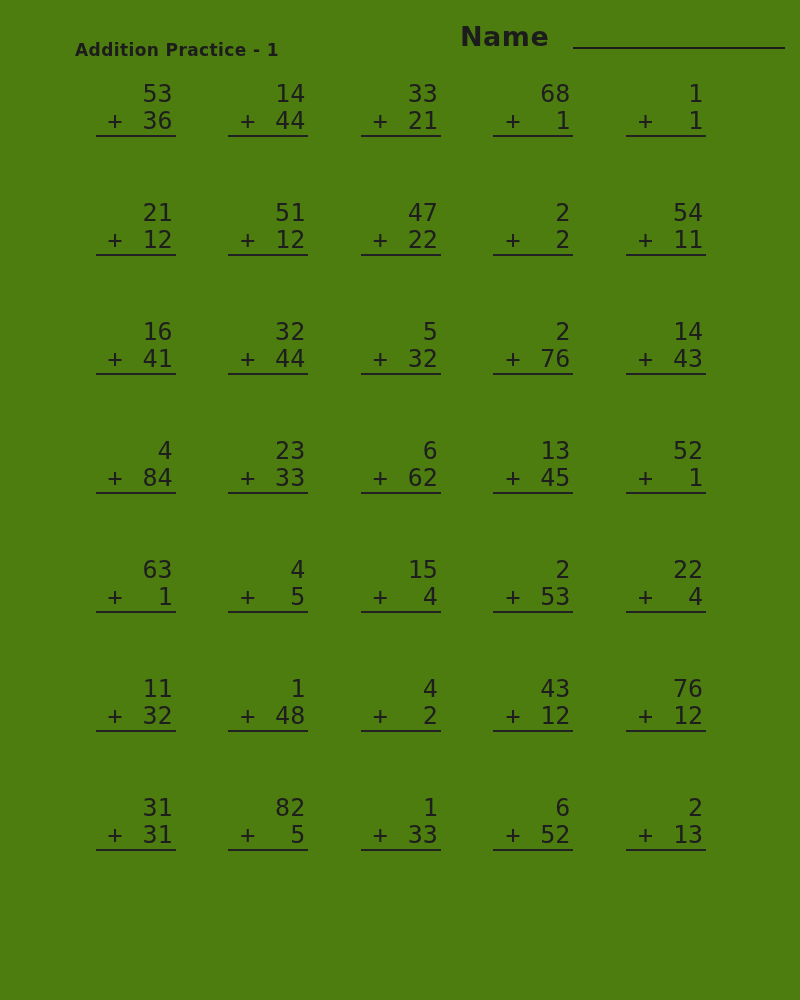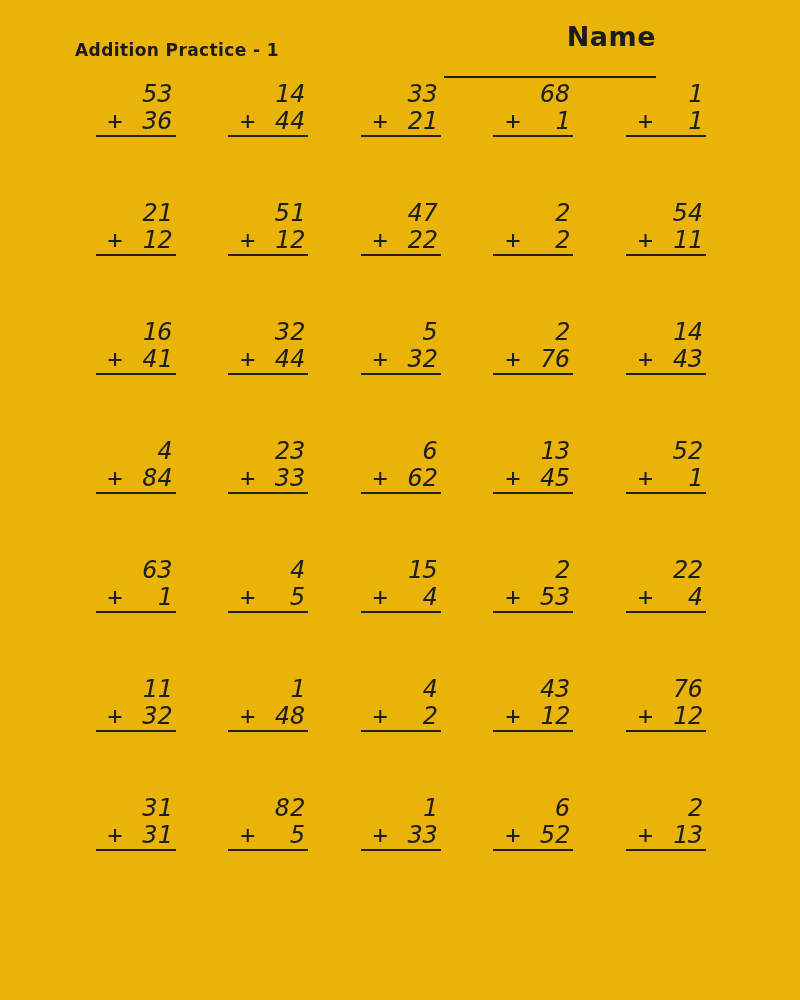--- a/index.html
+++ b/index.html
@@ -4,50 +4,49 @@
 <style>
   html,body{margin:0;padding:0;}
   body{
     width:800px;height:1000px;
     background:#ffffff;
     font-family:"DejaVu Sans",sans-serif;
     color:#1e1e1e;
     position:relative;
     overflow:hidden;
   }
-  .page{position:absolute;inset:0;background:#eab308;}
+  .page{position:absolute;inset:0;background:#4d7c0f;}
 
   
   .worksheet-title{
     position:absolute;left:75px;top:40px;
     font-size:17px;font-weight:600;letter-spacing:0.4px;
     color:#1c1c1c;
   }
   .name-row{
-    position:absolute;left:444px;top:22px;
-    display:flex;align-items:flex-end;gap:24px;flex-direction:column;
+    position:absolute;left:460px;top:22px;
+    display:flex;align-items:flex-end;gap:24px;
   }
   .name-label{
     font-size:27px;font-weight:600;letter-spacing:0.5px;color:#1c1c1c;
     line-height:30px;
   }
   .name-blank{
     width:212px;height:0;
     border-bottom:2px solid #1c1c1c;
     margin-bottom:3px;
   }
 
   
   .problems-grid{
     position:absolute;left:43px;top:80px;width:663px;
     display:grid;
     grid-template-columns:repeat(5,1fr);
     gap:62px 0;
     justify-items:end;
-    font-style:italic;
   }
   .problem{
     width:80px;
     font-family:"DejaVu Sans Mono","Liberation Mono",monospace;
     font-size:25px;line-height:27px;
     color:#1e1e1e;
   }
   .p-top{text-align:right;padding-right:3px;}
   .p-bottom{position:relative;text-align:right;padding-right:3px;}
   .p-plus{position:absolute;left:12px;top:0;}

